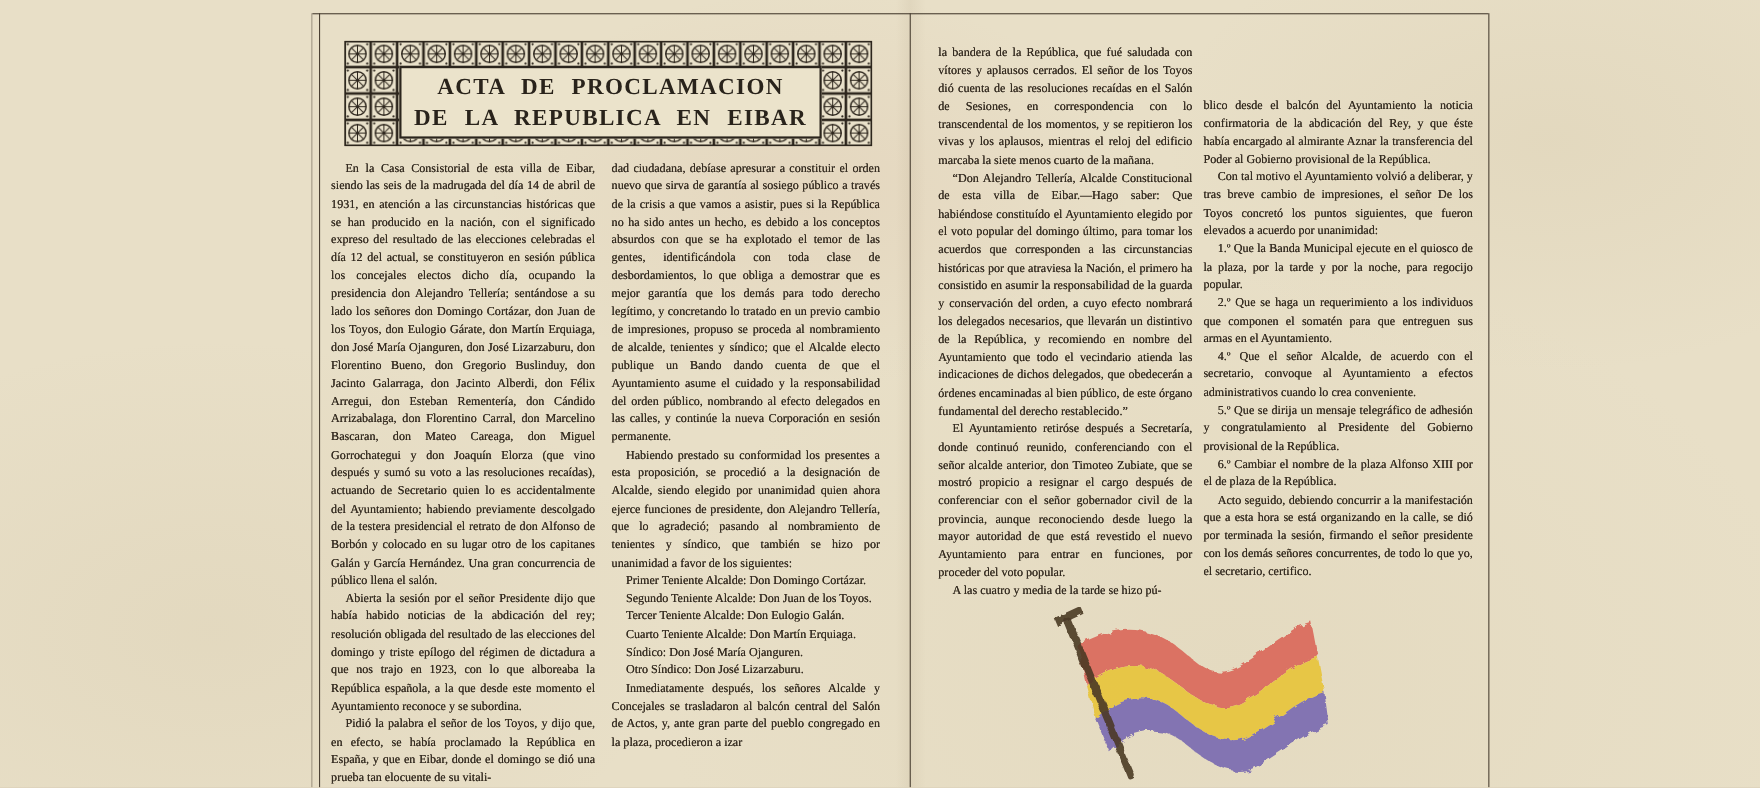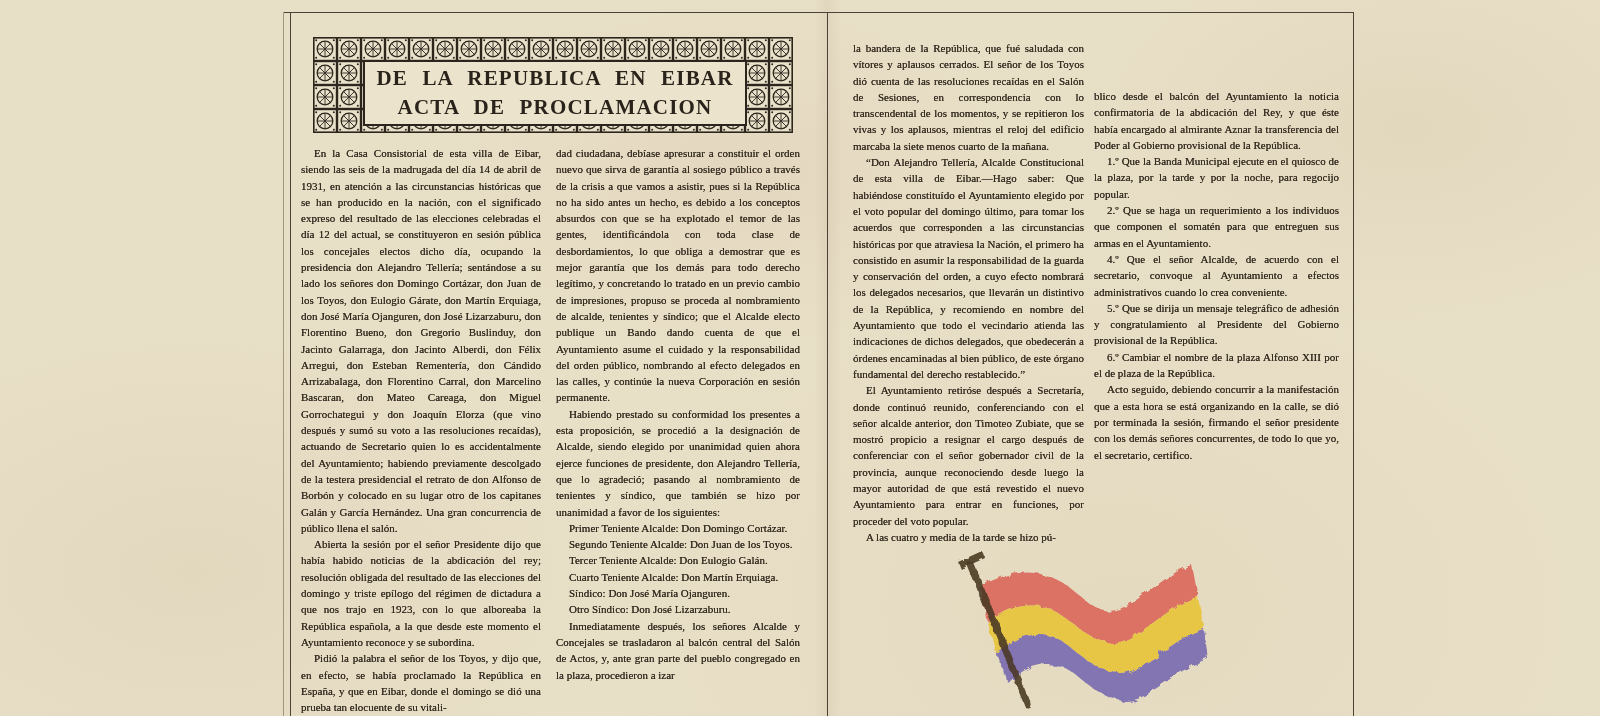--- a/index.html
+++ b/index.html
@@ -64,22 +64,22 @@
           <circle cx="3.2" cy="3.2" r="1" fill="#2d261d"></circle>
           <circle cx="20.8" cy="3.2" r="1" fill="#2d261d"></circle>
           <circle cx="3.2" cy="20.8" r="1" fill="#2d261d"></circle>
           <circle cx="20.8" cy="20.8" r="1" fill="#2d261d"></circle>
         </pattern>
       </defs>
       <rect x="0" y="0" width="480" height="96" fill="url(#orn)"></rect>
       <rect x="0.8" y="0.8" width="478.4" height="94.4" fill="none" stroke="#2d261d" stroke-width="1.4"></rect>
     </svg>
     <div class="titleinner">
+      <div class="tl">ACTA DE PROCLAMACION</div>
       <div class="tl">DE LA REPUBLICA EN EIBAR</div>
-      <div class="tl">ACTA DE PROCLAMACION</div>
     </div>
   </div>
 
   <div class="col col1">
     <p>En la Casa Consistorial de esta villa de Eibar, siendo las seis de la madrugada del día 14 de abril de 1931, en atención a las circunstancias históricas que se han producido en la nación, con el significado expreso del resultado de las elecciones celebradas el día 12 del actual, se constituyeron en sesión pública los concejales electos dicho día, ocupando la presidencia don Alejandro Tellería; sentándose a su lado los señores don Domingo Cortázar, don Juan de los Toyos, don Eulogio Gárate, don Martín Erquiaga, don José María Ojanguren, don José Lizarzaburu, don Florentino Bueno, don Gregorio Buslinduy, don Jacinto Galarraga, don Jacinto Alberdi, don Félix Arregui, don Esteban Rementería, don Cándido Arrizabalaga, don Florentino Carral, don Marcelino Bascaran, don Mateo Careaga, don Miguel Gorrochategui y don Joaquín Elorza (que vino después y sumó su voto a las resoluciones recaídas), actuando de Secretario quien lo es accidentalmente del Ayuntamiento; habiendo previamente descolgado de la testera presidencial el retrato de don Alfonso de Borbón y colocado en su lugar otro de los capitanes Galán y García Hernández. Una gran concurrencia de público llena el salón.</p>
     <p>Abierta la sesión por el señor Presidente dijo que había habido noticias de la abdicación del rey; resolución obligada del resultado de las elecciones del domingo y triste epílogo del régimen de dictadura a que nos trajo en 1923, con lo que alboreaba la República española, a la que desde este momento el Ayuntamiento reconoce y se subordina.</p>
     <p>Pidió la palabra el señor de los Toyos, y dijo que, en efecto, se había proclamado la República en España, y que en Eibar, donde el domingo se dió una prueba tan elocuente de su vitali-</p>
   </div>
 
   <div class="col col2">
@@ -96,20 +96,21 @@
 
   <div class="col col3">
     <p class="noind">la bandera de la República, que fué saludada con vítores y aplausos cerrados. El señor de los Toyos dió cuenta de las resoluciones recaídas en el Salón de Sesiones, en correspondencia con lo transcendental de los momentos, y se repitieron los vivas y los aplausos, mientras el reloj del edificio marcaba la siete menos cuarto de la mañana.</p>
     <p>“Don Alejandro Tellería, Alcalde Constitucional de esta villa de Eibar.—Hago saber: Que habiéndose constituído el Ayuntamiento elegido por el voto popular del domingo último, para tomar los acuerdos que corresponden a las circunstancias históricas por que atraviesa la Nación, el primero ha consistido en asumir la responsabilidad de la guarda y conservación del orden, a cuyo efecto nombrará los delegados necesarios, que llevarán un distintivo de la República, y recomiendo en nombre del Ayuntamiento que todo el vecindario atienda las indicaciones de dichos delegados, que obedecerán a órdenes encaminadas al bien público, de este órgano fundamental del derecho restablecido.”</p>
     <p>El Ayuntamiento retiróse después a Secretaría, donde continuó reunido, conferenciando con el señor alcalde anterior, don Timoteo Zubiate, que se mostró propicio a resignar el cargo después de conferenciar con el señor gobernador civil de la provincia, aunque reconociendo desde luego la mayor autoridad de que está revestido el nuevo Ayuntamiento para entrar en funciones, por proceder del voto popular.</p>
     <p>A las cuatro y media de la tarde se hizo pú-</p>
   </div>
 
   <div class="col col4">
     <p class="noind">blico desde el balcón del Ayuntamiento la noticia confirmatoria de la abdicación del Rey, y que éste había encargado al almirante Aznar la transferencia del Poder al Gobierno provisional de la República.</p>
+    <p>Con tal motivo el Ayuntamiento volvió a deliberar, y tras breve cambio de impresiones, el señor De los Toyos concretó los puntos siguientes, que fueron elevados a acuerdo por unanimidad:</p>
     <p>1.º Que la Banda Municipal ejecute en el quiosco de la plaza, por la tarde y por la noche, para regocijo popular.</p>
     <p>2.º Que se haga un requerimiento a los individuos que componen el somatén para que entreguen sus armas en el Ayuntamiento.</p>
     <p>4.º Que el señor Alcalde, de acuerdo con el secretario, convoque al Ayuntamiento a efectos administrativos cuando lo crea conveniente.</p>
     <p>5.º Que se dirija un mensaje telegráfico de adhesión y congratulamiento al Presidente del Gobierno provisional de la República.</p>
     <p>6.º Cambiar el nombre de la plaza Alfonso XIII por el de plaza de la República.</p>
     <p>Acto seguido, debiendo concurrir a la manifestación que a esta hora se está organizando en la calle, se dió por terminada la sesión, firmando el señor presidente con los demás señores concurrentes, de todo lo que yo, el secretario, certifico.</p>
   </div>
 
   <svg class="flag" viewBox="0 0 276 168" aria-hidden="true">
     <defs>

